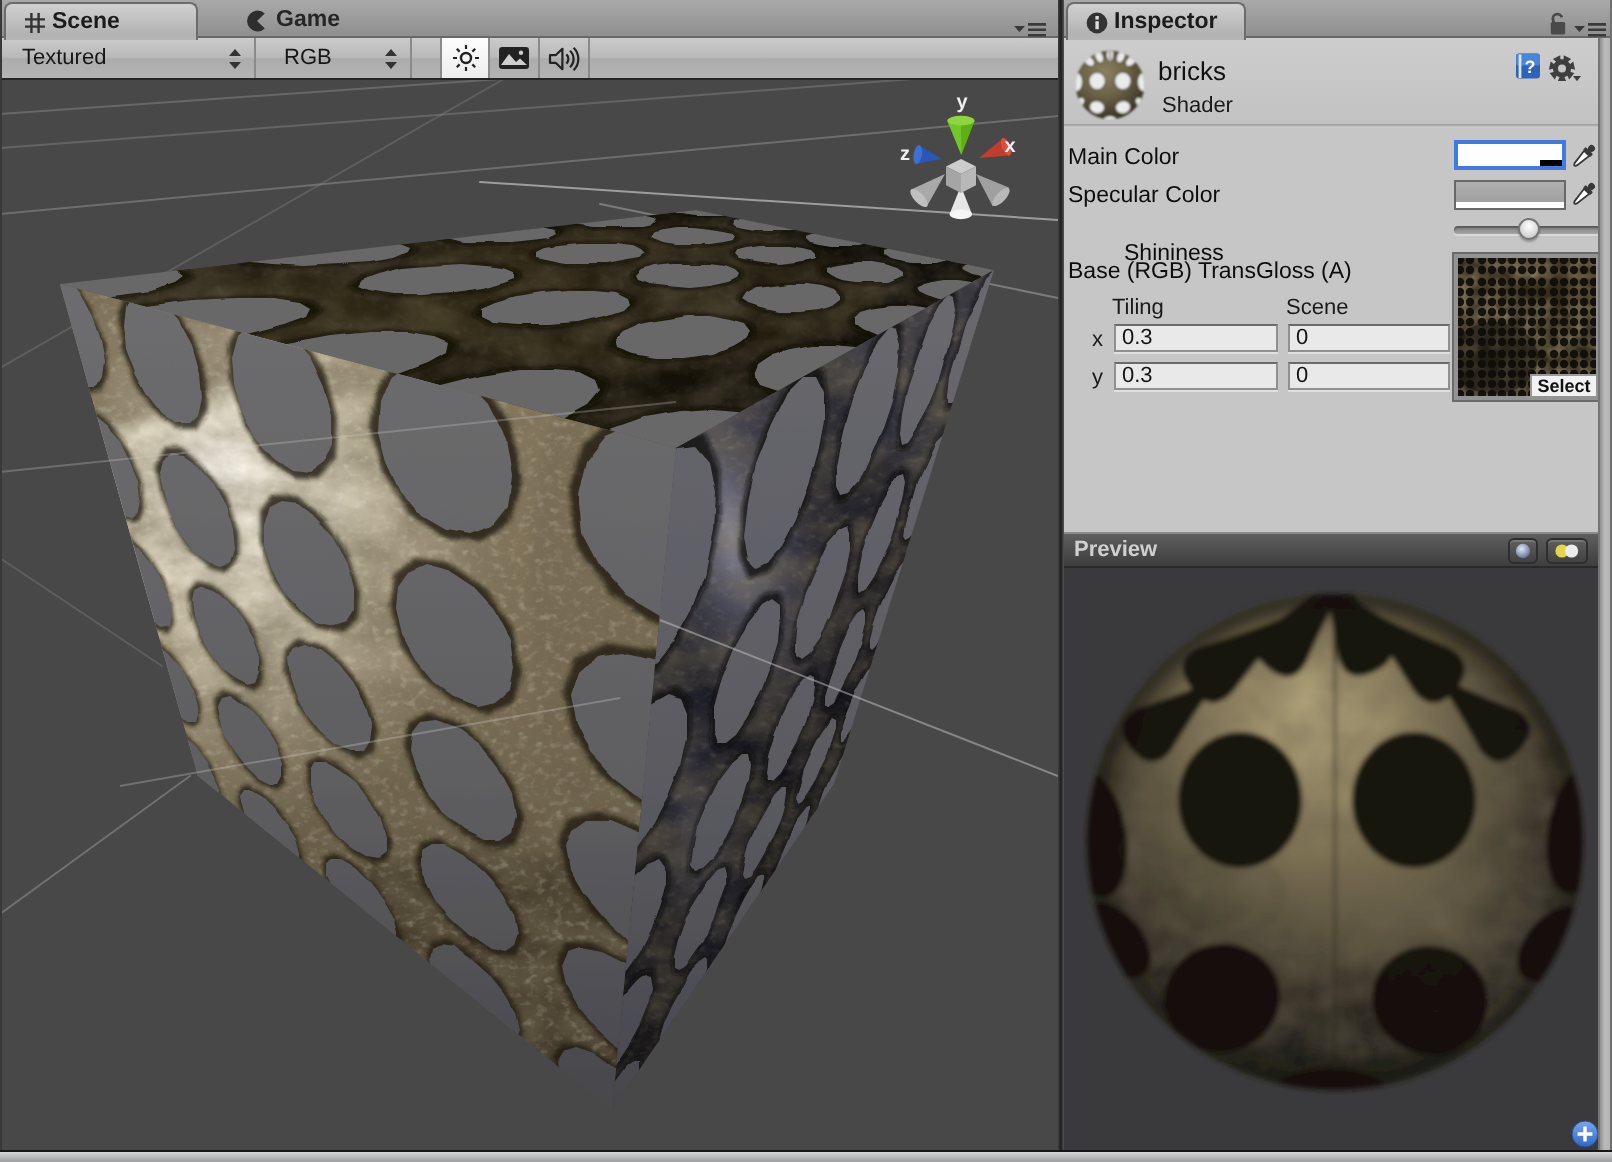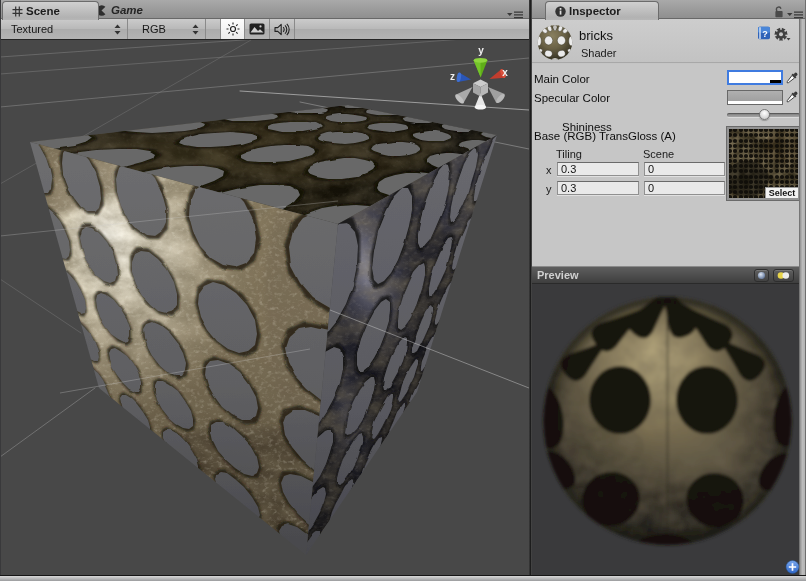--- a/index.html
+++ b/index.html
@@ -72,21 +72,21 @@
   <div class="panel" id="scene-panel">
     <div class="tabbar">
       <div class="tab-active" style="left:2px;width:97px;">
         <svg width="11" height="11" viewBox="0 0 11 11">
             <g stroke="#333" stroke-width="1.2">
               <path d="M3.7 0.5 V10.5 M7.3 0.5 V10.5 M0.5 3.7 H10.5 M0.5 7.3 H10.5"></path>
             </g>
           </svg>
         <span class="tab-label">Scene</span>
       </div>
-      <div class="tab-inactive" style="left:90px;font-style:italic;">
+      <div class="tab-inactive" style="left:117px;">
         <svg width="11" height="11" viewBox="0 0 11 11">
             <path d="M5.5 5.5 L9.4 1.8 A5.2 5.2 0 1 0 9.4 9.2 Z" fill="#2e2e2e"></path>
           </svg>
         <span class="tab-label">Game</span>
       </div>
       <div class="menu-icon" style="left:507px;width:16px;">
           <svg width="16" height="8" viewBox="0 0 16 8">
             <polygon points="0,2 5.5,2 2.75,5" fill="#3a3a3a"></polygon>
             <g stroke="#3a3a3a" stroke-width="1.3">
               <path d="M7 1.2 H16 M7 3.9 H16 M7 6.6 H16"></path>
@@ -444,21 +444,21 @@
  <text x="452.5" y="80" font-size="10" font-weight="bold" fill="#f0f0f0" text-anchor="middle">z</text>
 </g>
 </svg>
     </div>
   </div>
 
   <div class="splitter"></div>
 
   <div class="panel" id="inspector-panel">
     <div class="tabbar">
-      <div class="tab-active" style="left:13px;width:114px;">
+      <div class="tab-active" style="left:1px;width:90px;">
         <svg width="11" height="11" viewBox="0 0 11 11">
             <circle cx="5.5" cy="5.5" r="5.2" fill="#333"></circle>
             <rect x="4.7" y="4.6" width="1.7" height="4" fill="#ddd"></rect>
             <rect x="4.7" y="2" width="1.7" height="1.8" fill="#ddd"></rect>
           </svg>
         <span class="tab-label">Inspector</span>
       </div>
       <div style="position:absolute;left:242px;top:6px;">
           <svg width="10" height="12" viewBox="0 0 10 12">
             <path d="M2.6 5 V3.4 A2.3 2.3 0 0 1 7.2 3.2" fill="none" stroke="#4a4a4a" stroke-width="1.4" transform="rotate(-14 5 4)"></path>

